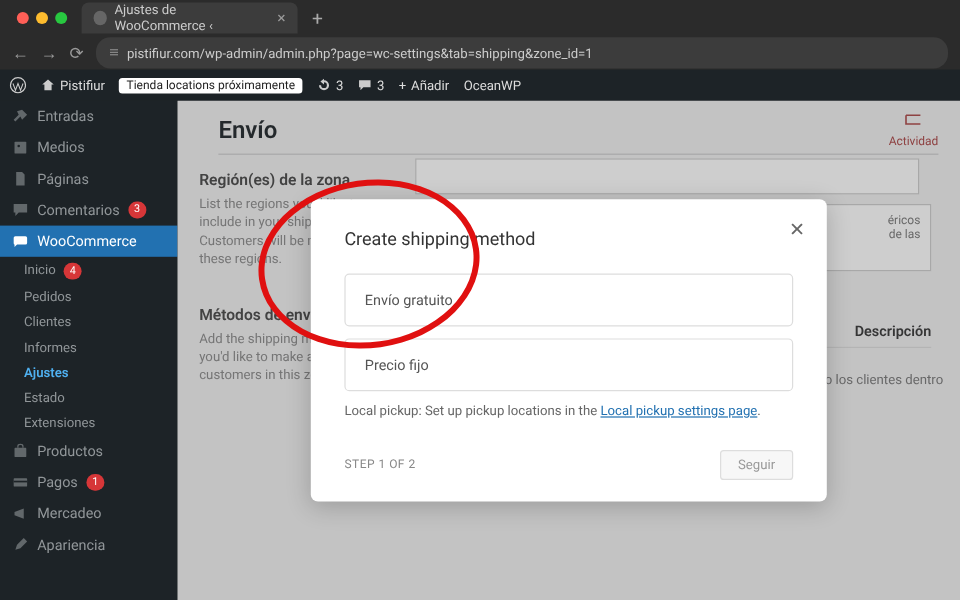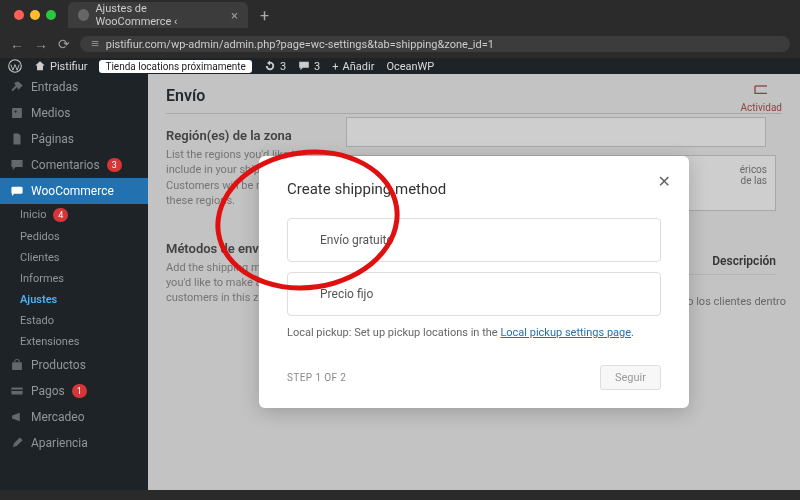--- a/index.html
+++ b/index.html
@@ -12,58 +12,58 @@
     .tl.red { background: #ff5f57; }
     .tl.yellow { background: #febc2e; }
     .tl.green { background: #28c840; }
     .tab { background: #3c3c3c; height: 26px; display: flex; align-items: center; padding: 0 10px; border-radius: 6px 6px 0 0; color: #ccc; font-size: 11px; gap: 6px; max-width: 180px; }
     .tab .favicon { width: 12px; height: 12px; background: #666; border-radius: 50%; }
     .tab .close-x { color: #999; font-size: 13px; }
     .new-tab { color: #aaa; font-size: 16px; padding: 0 6px; cursor: pointer; }
 
     .addr-bar { height: 28px; display: flex; align-items: center; padding: 0 10px; gap: 10px; }
     .nav-btn { color: #9a9a9a; font-size: 14px; cursor: pointer; }
-    .url-field { flex: 1; background: #3c3c3c; height: 16px; border-radius: 12px; display: flex; align-items: center; padding: 0 10px; color: #ccc; font-size: 11px; gap: 6px; }
+    .url-field { flex: 1; background: #3c3c3c; height: 26px; border-radius: 12px; display: flex; align-items: center; padding: 0 10px; color: #ccc; font-size: 11px; gap: 6px; }
     .url-lock { width: 10px; height: 10px; }
 
-    .wp-admin-bar { background: #1d2327; height: 16px; display: flex; align-items: center; padding: 0 8px; gap: 12px; color: #ddd; font-size: 11px; }
+    .wp-admin-bar { background: #1d2327; height: 26px; display: flex; align-items: center; padding: 0 8px; gap: 12px; color: #ddd; font-size: 11px; }
     .wp-admin-bar .item { display: flex; align-items: center; gap: 4px; cursor: pointer; }
     .wp-admin-bar .badge-store { background: #fff; color: #222; padding: 1px 6px; border-radius: 3px; font-size: 10px; }
     .wp-admin-bar .wlogo { width: 14px; height: 14px; }
 
     .app { display: flex; height: calc(500px - 58px - 26px); }
 
     .sidebar { width: 148px; background: #1d2327; color: #919699; font-size: 12px; overflow: hidden; }
     .sidebar .mi { padding: 6px 10px; display: flex; align-items: center; gap: 7px; cursor: pointer; position: relative; }
     .sidebar .mi.active { background: #2271b1; color: #fff; }
     .sidebar .mi .mi-icon { width: 14px; height: 14px; opacity: 0.6; flex-shrink: 0; }
     .sidebar .mi.active .mi-icon { opacity: 1; }
     .sidebar .sub { padding: 4px 10px 4px 20px; font-size: 11px; cursor: pointer; }
     .sidebar .sub.active { color: #4fb0f0; font-weight: 600; }
     .count-badge { background: #d63638; color: #fff; border-radius: 8px; font-size: 9px; padding: 0 5px; min-width: 14px; text-align: center; line-height: 14px; }
 
     .content { flex: 1; background: #f0f0f1; padding: 12px 18px; position: relative; overflow: hidden; color: #555; }
     .content h2 { font-size: 13px; font-weight: 600; margin-bottom: 4px; color: #444; }
     .content .section { margin-bottom: 18px; }
     .content .dimtext { font-size: 11px; color: #888; line-height: 1.4; }
-    .page-title { font-size: 16px; font-weight: 600; color: #1d2327; padding-bottom: 8px; border-bottom: 1px solid #ccc; margin-bottom: 14px; }
+    .page-title { font-size: 20px; font-weight: 600; color: #1d2327; padding-bottom: 8px; border-bottom: 1px solid #ccc; margin-bottom: 14px; margin-left: 16px; }
     .activity { position: absolute; top: 10px; right: 18px; font-size: 10px; color: #a44; text-align: center; }
     .activity svg { width: 16px; height: 16px; }
 
     .headers-row { display: flex; gap: 120px; font-size: 12px; font-weight: 600; color: #333; padding-bottom: 6px; border-bottom: 1px solid #ddd; }
     .fake-field { border: 1px solid #ccc; background: #fff; height: 30px; width: 420px; margin-left: 180px; margin-top: -110px; }
     .fake-field2 { border: 1px solid #ccc; background: #fff; height: 56px; width: 430px; margin-left: 180px; margin-top: 8px; padding: 8px; font-size: 10px; color: #777; text-align: right; }
 
     .btn-primary { background: #2271b1; color: #fff; border: none; padding: 7px 14px; font-size: 12px; border-radius: 3px; cursor: pointer; margin-left: 180px; margin-top: 20px; }
 
     .overlay { position: absolute; inset: 0; background: rgba(60,60,60,0.25); display: flex; align-items: center; justify-content: center; }
     .modal { background: #fff; width: 430px; border-radius: 6px; padding: 24px 28px 18px; position: relative; box-shadow: 0 4px 20px rgba(0,0,0,0.2); }
     .modal h3 { font-size: 15px; font-weight: 400; color: #333; margin-bottom: 20px; }
     .modal .close { position: absolute; top: 16px; right: 18px; font-size: 16px; color: #666; cursor: pointer; }
-    .option { border: 1px solid #ddd; border-radius: 4px; padding: 14px 32px; font-size: 12px; color: #555; margin-bottom: 10px; cursor: pointer; }
+    .option { border: 1px solid #ddd; border-radius: 4px; padding: 14px 16px; font-size: 12px; color: #555; margin-bottom: 10px; cursor: pointer; }
     .helper { font-size: 11px; color: #666; margin-top: 10px; }
     .helper a { color: #2271b1; text-decoration: underline; }
     .modal-footer { display: flex; justify-content: space-between; align-items: center; margin-top: 26px; }
     .step-text { font-size: 10px; color: #888; letter-spacing: 0.4px; }
     .btn-next { background: #f7f7f7; border: 1px solid #ddd; color: #999; padding: 5px 14px; font-size: 11px; border-radius: 3px; cursor: pointer; }
 
     .red-circle { position: absolute; border: 5px solid #e01010; border-radius: 50%; width: 185px; height: 140px; top: 150px; left: 215px; transform: rotate(-8deg); pointer-events: none; z-index: 100; }
   </style>
 </head>
 <body>

